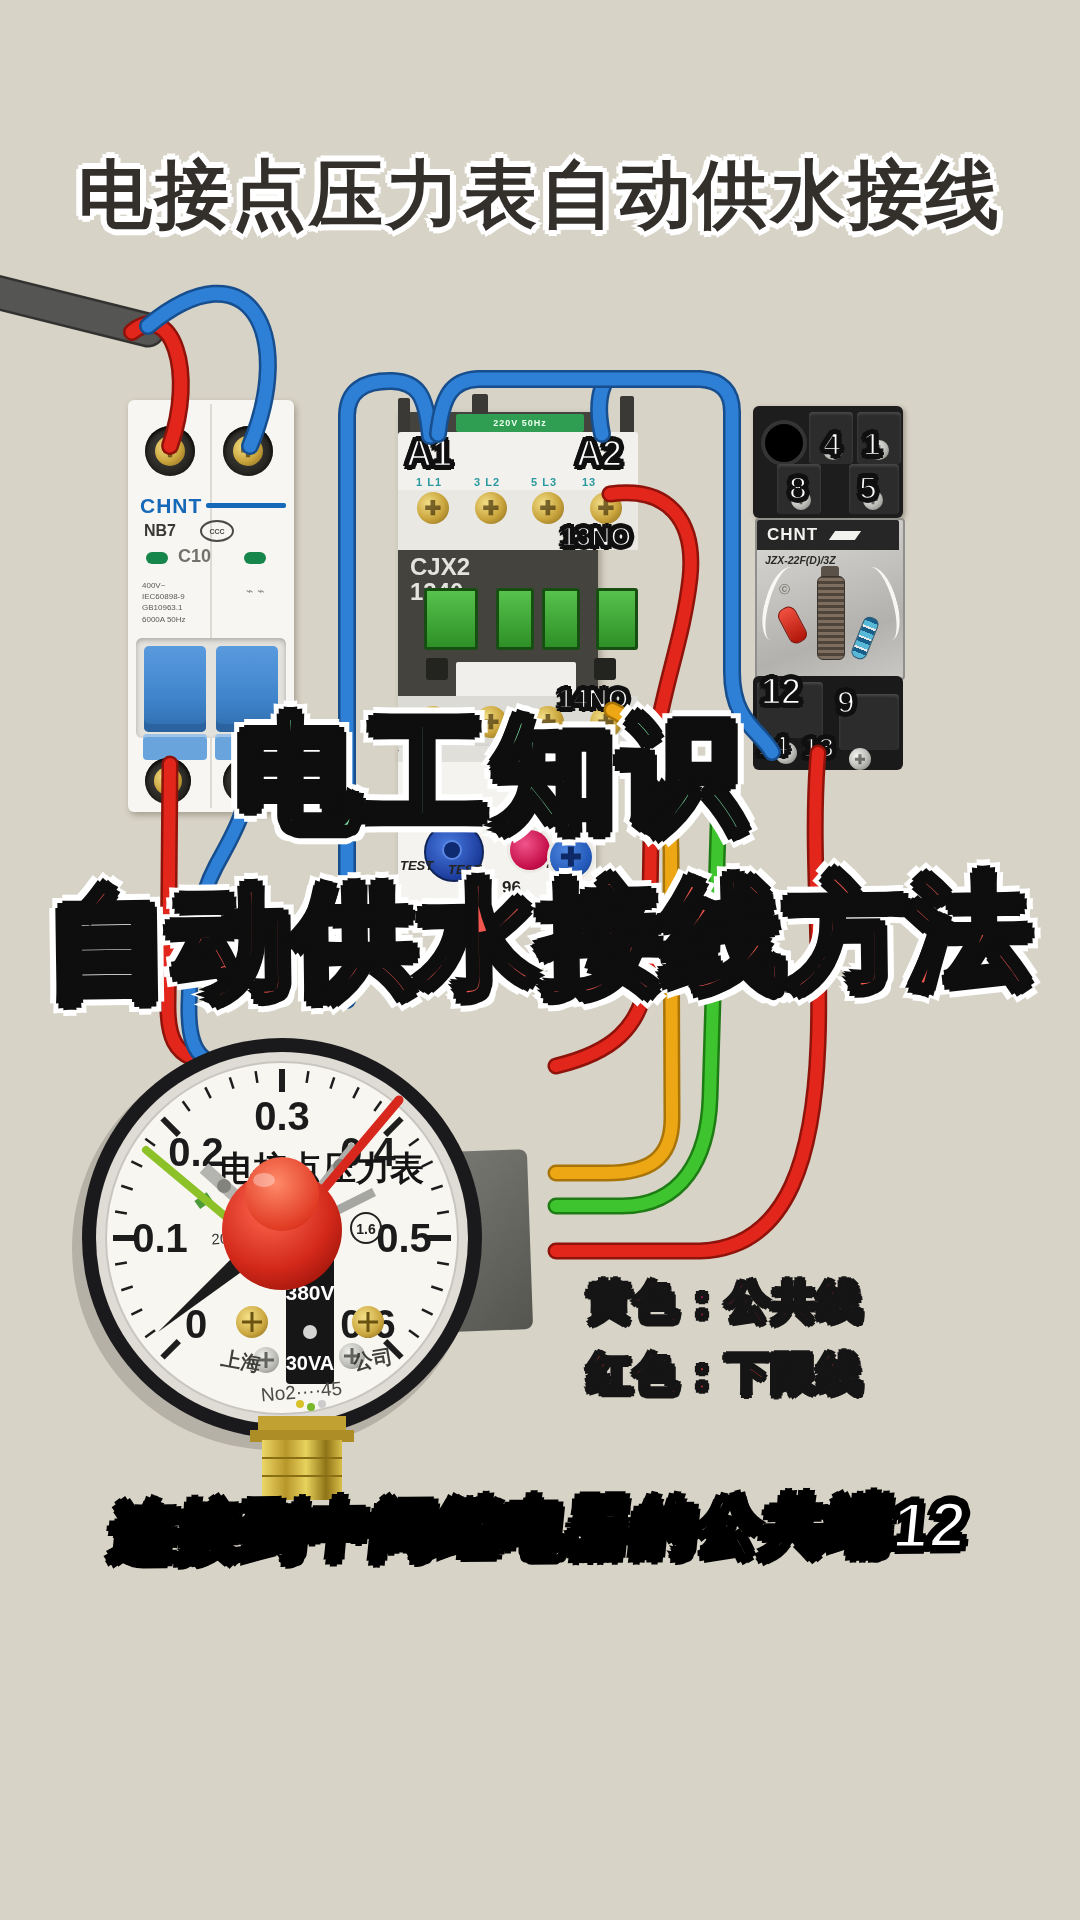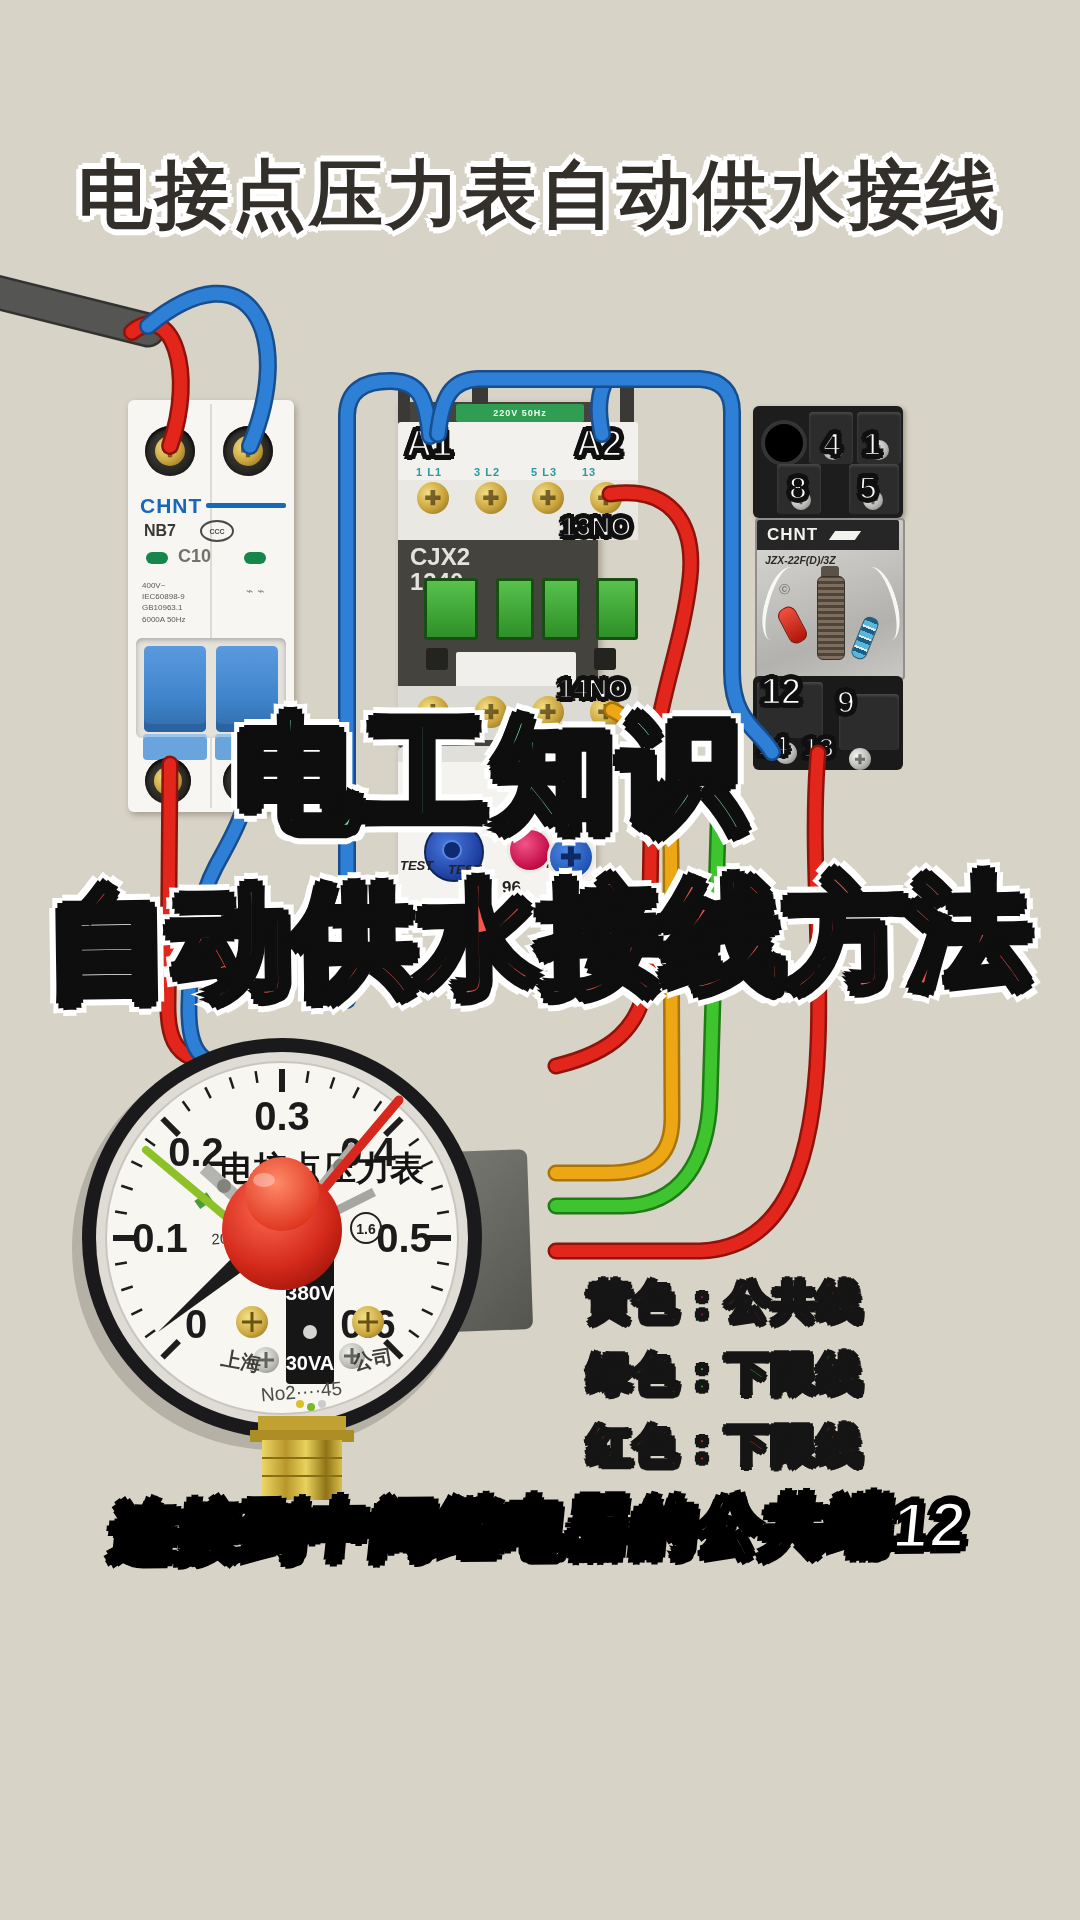--- a/index.html
+++ b/index.html
@@ -75,21 +75,21 @@
   .spec{position:absolute;font-size:8px;line-height:1.4;color:#5a5a56;}
   .minidiag{position:absolute;font-size:12px;color:#8a8a84;letter-spacing:4px;}
   .toggle-recess{position:absolute;left:8px;top:238px;width:150px;height:100px;background:#e4e2dd;
     border-radius:6px;box-shadow:inset 0 2px 5px rgba(0,0,0,.25);}
   .toggle{position:absolute;width:62px;height:86px;border-radius:5px;
     background:linear-gradient(180deg,#5a9ade 0%,#3f85cc 60%,#2f6cab 100%);box-shadow:inset 0 -8px 0 #2b62a0;}
   .toggle-flange{position:absolute;width:64px;height:26px;border-radius:4px;background:#6aa4dc;
     box-shadow:inset 0 3px 0 rgba(255,255,255,.35);}
 
   
-  .contactor{left:398px;top:402px;width:200px;height:346px;background:#45433e;border-radius:4px;
+  .contactor{left:398px;top:412px;width:200px;height:346px;background:#45433e;border-radius:4px;
     box-shadow:3px 3px 7px rgba(70,60,40,.35);}
   .cont-plate{position:absolute;left:0;top:20px;width:240px;height:58px;background:#f2f1ed;
     border-radius:3px 3px 0 0;}
   .coil-strip{position:absolute;left:58px;top:2px;width:128px;height:18px;background:#2f9e52;
     color:#eaffee;font-size:9px;font-weight:bold;display:flex;align-items:center;justify-content:center;
     letter-spacing:1px;border-radius:2px;}
   .tab{position:absolute;background:#3b3936;border-radius:2px;}
   .tlabel{position:absolute;top:64px;font-size:11px;font-weight:bold;color:#2a9aa0;letter-spacing:1px;}
   .cont-white-strip{position:absolute;left:0;top:78px;width:240px;height:60px;background:#e9e8e3;}
   .cjx{position:absolute;left:12px;top:142px;color:#e4e3de;font-weight:900;font-size:24px;line-height:1.05;}
@@ -458,21 +458,20 @@
   </div>
 
   <div class="abs badge-green" style="left:237px;top:694px;z-index:5;">电工知识</div>
 
   <div class="abs" style="left:0;right:0;top:858px;text-align:center;z-index:5;transform:rotate(-0.8deg);">
     <span class="method-red">自动供水接线方法</span>
   </div>
 
   <div class="abs" style="left:588px;top:1280px;z-index:5;">
     <div class="legend-line leg-yellow"><span>黄色：</span><span>公共线</span></div>
-    <div class="legend-line leg-green"><span>绿色：</span><span>下限线</span></div>
     <div class="legend-line leg-red"><span>红色：</span><span>下限线</span></div>
   </div>
 
   <div class="abs" style="left:0;right:0;top:1486px;text-align:center;z-index:5;">
     <span class="caption-white" style="display:inline-block;">连接到中间继电器的公共端12</span>
   </div>
 
 </div>
 
 </body></html>

